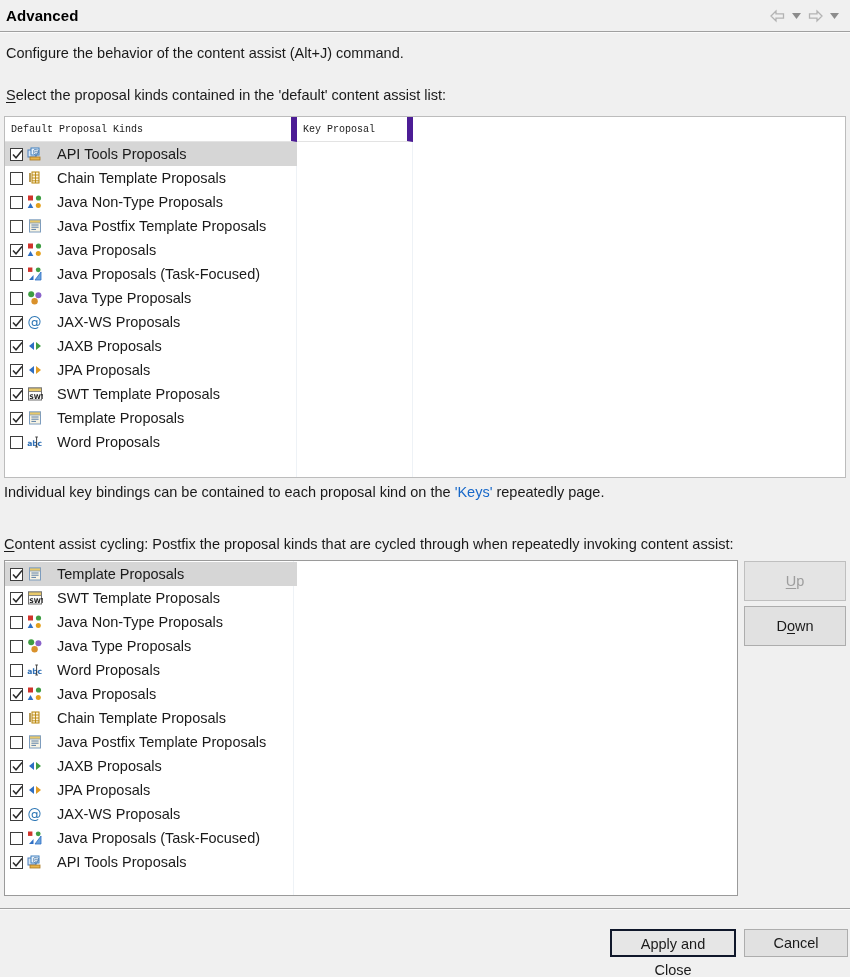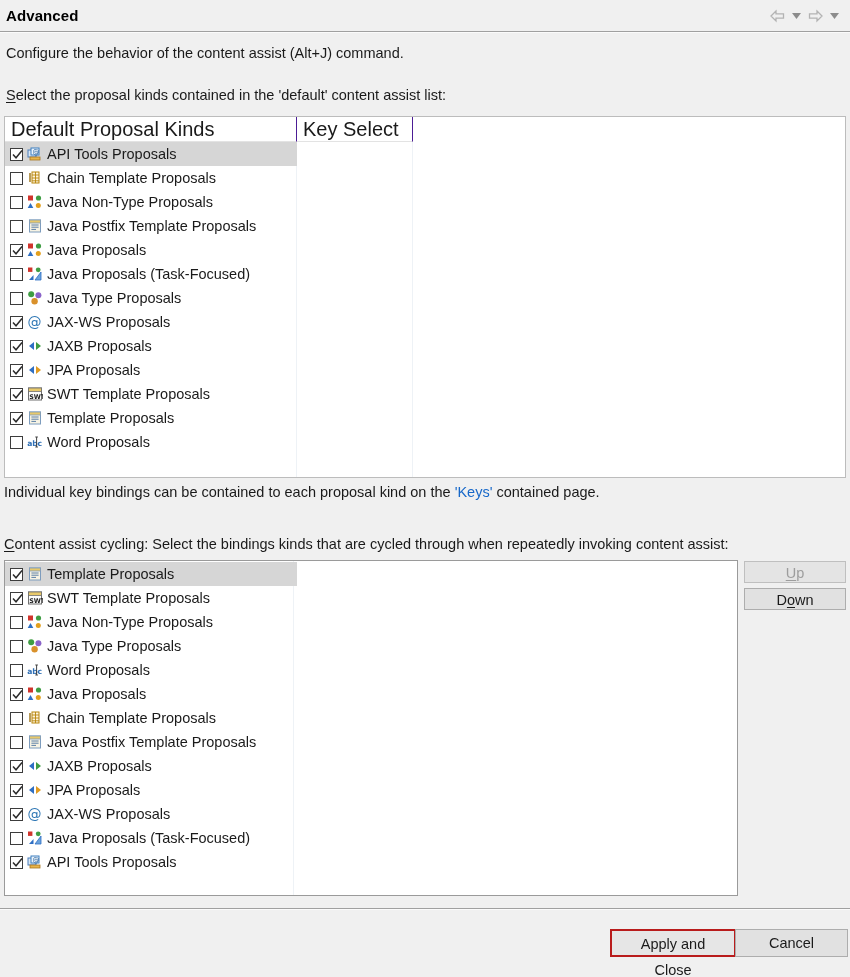--- a/index.html
+++ b/index.html
@@ -42,23 +42,24 @@
     position:absolute; left:4px; top:116px;
     width:842px; height:362px;
     background:#ffffff;
     border:1px solid #bcbcbc;
   }
   .thead { height:25px; position:relative; background:#fff; }
   .th {
     position:absolute; top:0; height:25px;
     display:flex; align-items:center;
     padding-left:6px;
-    font-size:20px; color:#1a1a1a;
+    font-size:10px; color:#1a1a1a;
     border-bottom:1px solid #e3e3e3;
-    border-right:1px solid #4c1d95;
+    border-right:6px solid #4c1d95;
+    font-family:Liberation Mono, monospace;
   }
   .th.c1 { left:0; width:292px; }
   .th.c2 { left:292px; width:116px; }
   .vline { position:absolute; top:25px; bottom:0; width:1px; background:#eef2f6; }
 
   .rows { position:relative; }
   .row {
     height:24px;
     display:flex; align-items:center;
     padding-left:5px;
@@ -69,21 +70,21 @@
 
   
   .cb {
     width:13px; height:13px; flex:0 0 13px;
     border:1px solid #3c3c3c;
     background:#fff;
     margin-right:4px;
     position:relative;
   }
   .cb svg { position:absolute; left:0px; top:-1px; }
-  .rowlabel { margin-left:4px; white-space:nowrap; font-size:14.5px; }
+  .rowlabel { margin-left:14px; white-space:nowrap; font-size:14.5px; }
 
   
   .ic { width:16px; height:16px; flex:0 0 16px; position:relative; display:block; }
   .ic svg { display:block; }
 
   
   .keysline { position:absolute; left:4px; top:484px; font-size:14.5px; }
   .keylink { color:#1768c9; cursor:pointer; }
 
   .label2 { position:absolute; left:4px; top:536px; font-size:14.5px; }
@@ -94,21 +95,21 @@
     width:734px; height:336px;
     background:#ffffff;
     border:1px solid #9a9a9a;
   }
   .table2 .vline2 { position:absolute; top:0; bottom:0; left:288px; width:1px; background:#eef2f6; }
   .table2 .rows { padding-top:1px; }
 
   
   .sidebtns { position:absolute; left:744px; top:561px; width:102px; }
   .btn {
-    display:block; width:102px; height:22px;
+    display:block; width:102px; height:40px;
     border:1px solid #adadad;
     background:#e1e1e1;
     font-family:"Liberation Sans", sans-serif;
     font-size:14.5px; color:#1a1a1a;
     text-align:center; line-height:23px;
     margin-bottom:5px;
     padding:0;
   }
   .btn.disabled { color:#9d9d9d; border-color:#bfbfbf; background:#e4e4e4; }
   .btn .mn { text-decoration:underline; text-underline-offset:2px; }
@@ -122,24 +123,24 @@
     height:28px;
     border:1px solid #adadad;
     background:#e1e1e1;
     font-family:"Liberation Sans", sans-serif;
     font-size:14.5px; color:#1a1a1a;
     text-align:center; line-height:26px;
     padding:0 10px;
   }
   .fbtn.primary {
     right:114px; width:126px;
-    border:2px solid #b91c1c;
+    border:2px solid #0f172a;
     background:#e6e6e6;
   }
-  .fbtn.secondary { right:2px; width:113px; }
+  .fbtn.secondary { right:2px; width:104px; }
 </style>
 </head>
 <body>
 
 <div class="titlebar">
   <span class="title">Advanced</span>
   <div class="nav">
     <span class="navbtn navarrow">
       <svg width="17" height="14" viewBox="0 0 17 14">
           <path d="M7 2 L2 7 L7 12 L7 9.2 L14.5 9.2 L14.5 4.8 L7 4.8 Z" fill="none" stroke="#b3b3b3" stroke-width="1.3"></path>
@@ -166,21 +167,21 @@
 <div class="hr-under"></div>
 
 <div class="content">
   <div class="desc">Configure the behavior of the content assist (Alt+J) command.</div>
   <div class="listlabel"><span class="mn">S</span><span>elect the proposal kinds contained in the 'default' content assist list:</span></div>
 </div>
 
 <div class="table1">
   <div class="thead">
     <div class="th c1">Default Proposal Kinds</div>
-    <div class="th c2">Key Select</div>
+    <div class="th c2">Key Proposal</div>
   </div>
   <div class="vline" style="left:291px"></div>
   <div class="vline" style="left:407px"></div>
   <div class="rows" id="rows1">
       <div class="row sel">
         <span class="cb">
           <svg width="13" height="13" viewBox="0 0 13 13">
             <path d="M2 6.6 L5 9.8 L11 2.6" fill="none" stroke="#2b2b2b" stroke-width="1.5"></path>
           </svg>
         </span>
@@ -355,24 +356,24 @@
             <line x1="8.3" y1="3" x2="10.9" y2="3" stroke="#444" stroke-width="1"></line>
             <line x1="8.3" y1="13" x2="10.9" y2="13" stroke="#444" stroke-width="1"></line>
           </svg>
         </span>
         <span class="rowlabel">Word Proposals</span>
       </div>
     </div>
 </div>
 
 <div class="keysline">
-  <span>Individual key bindings can be contained to each proposal kind on the </span><span class="keylink">'Keys'</span><span> contained page.</span>
-</div>
-
-<div class="label2"><span class="mn">C</span><span>ontent assist cycling: Select the bindings kinds that are cycled through when repeatedly invoking content assist:</span></div>
+  <span>Individual key bindings can be contained to each proposal kind on the </span><span class="keylink">'Keys'</span><span> repeatedly page.</span>
+</div>
+
+<div class="label2"><span class="mn">C</span><span>ontent assist cycling: Postfix the proposal kinds that are cycled through when repeatedly invoking content assist:</span></div>
 
 <div class="table2">
   <div class="vline2"></div>
   <div class="rows" id="rows2">
       <div class="row sel">
         <span class="cb">
           <svg width="13" height="13" viewBox="0 0 13 13">
             <path d="M2 6.6 L5 9.8 L11 2.6" fill="none" stroke="#2b2b2b" stroke-width="1.5"></path>
           </svg>
         </span>

